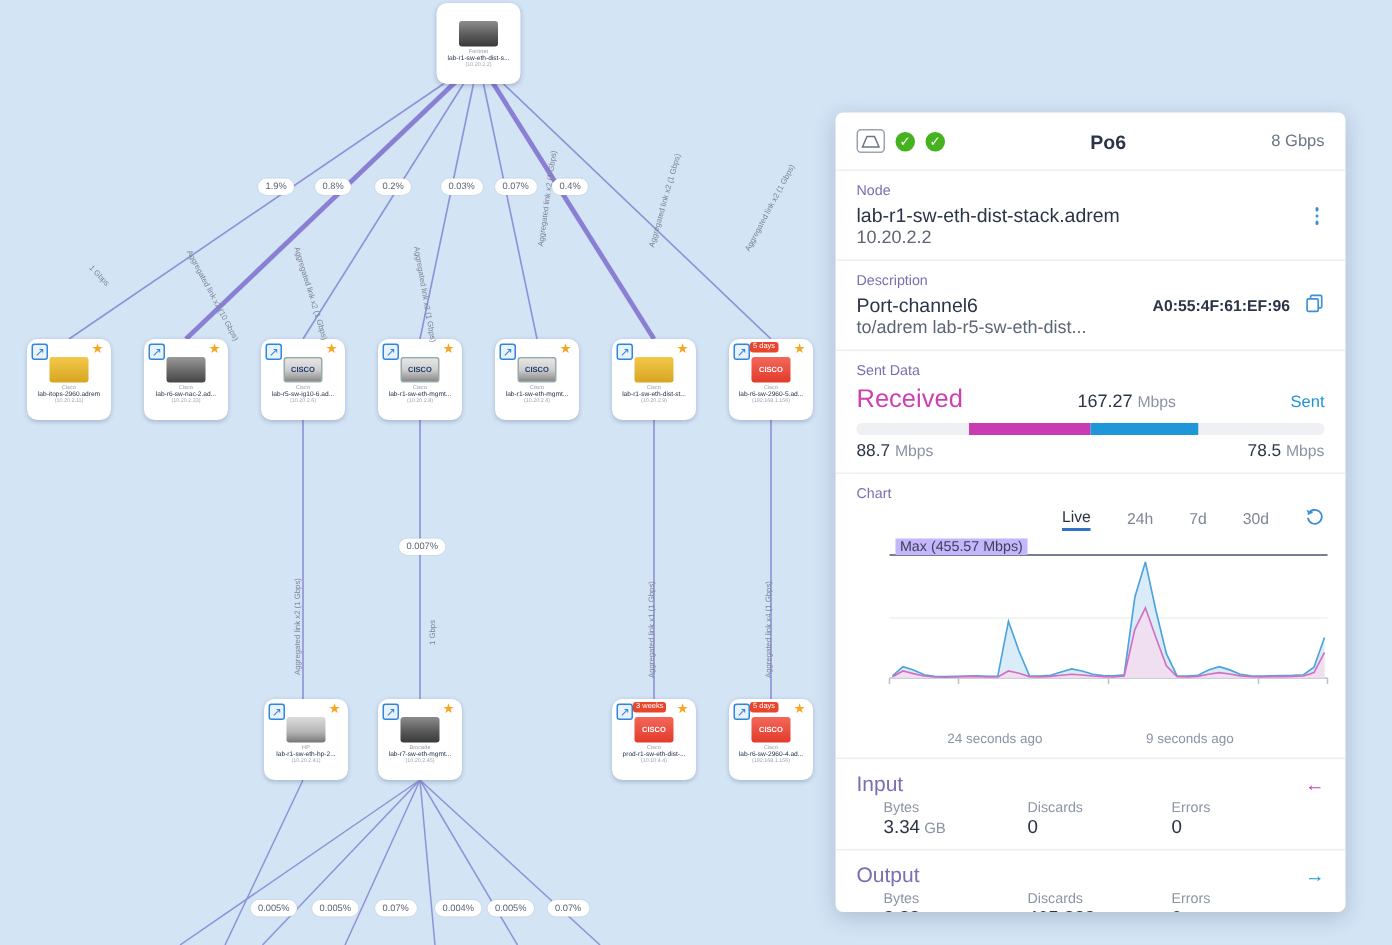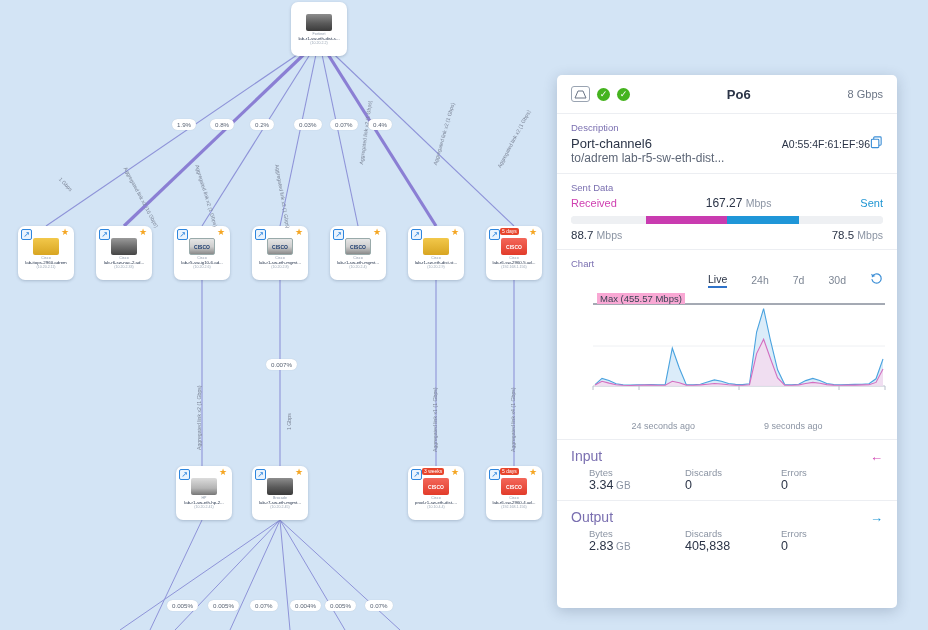--- a/index.html
+++ b/index.html
@@ -113,43 +113,43 @@
 
   .node-row { display:flex; align-items:flex-start; }
   .node-row .txt { flex:1; }
   .kebab { color:#3d8fd6; font-size:13px; letter-spacing:0; line-height:11px;
            padding:0 4px; cursor:pointer; }
   .kebab i { display:block; width:2.5px; height:2.5px; border-radius:50%;
              background:#3d8fd6; margin:2px 0; }
 
   .desc-row { display:flex; align-items:flex-start; }
   .desc-row .dtxt { flex:1; }
-  .mac { font-size:10.5px; color:#2b3447; padding-top:2px;}
+  .mac { font-size:10.5px; color:#2b3447; margin-right:10px; padding-top:2px;font-weight:bold;}
   .copy-ico { color:#3d8fd6; font-size:13px; }
 
   .live-head { display:flex; justify-content:space-between; align-items:baseline; margin-bottom:6px; }
-  .recv { color:#cf3fb0; font-size:11px; }
+  .recv { color:#cf3fb0; font-size:17px; }
   .sent { color:#2196d3; font-size:11px; }
   .mid  { font-size:12px; color:#2b3447; }
   .mid small { color:#8b94a3; font-size:10.5px; }
   .bar { height:8px; border-radius:4px; background:#eef0f3; display:flex; overflow:hidden; margin-bottom:5px; }
   .bar .bl { background:#eef0f3; }
   .bar .bpink { background:#c93bb0; }
   .bar .bblue { background:#1f96d8; }
   .bar .br { background:#eef0f3; }
   .live-foot { display:flex; justify-content:space-between; font-size:11.5px; color:#2b3447; }
   .live-foot small { color:#8b94a3; font-size:10.5px; }
 
   .tabs { display:flex; justify-content:flex-end; align-items:center; gap:24px; margin:2px 0 6px 0; }
   .tab { font-size:10.5px; color:#7d8694; cursor:pointer; }
   .tab.active { color:#2b3447; border-bottom:2px solid #2f72c8; padding-bottom:1px; }
   .reset-ico { color:#3d8fd6; font-size:12px; }
 
   .chartbox { position:relative; height:108px; margin: 0 4px 0 18px; }
-  .maxlabel { position:absolute; left:8px; top:-1px; font-size:9.5px; color:#3a4354; background:#f9a8d4; padding:0 3px; z-index:2;}
+  .maxlabel { position:absolute; left:8px; top:-1px; font-size:9.5px; color:#3a4354; background:#c4b5fd; padding:0 3px; z-index:2;}
   .xaxis { display:flex; justify-content:space-around; font-size:9px; color:#8b94a3; margin-top:19px; padding: 0 26px;}
 
   .io-head { display:flex; justify-content:space-between; align-items:center; }
   .io-title { font-size:14px; color:#7a6fb0; }
   .arrow-in { color:#cf3fb0; font-size:13px; }
   .arrow-out { color:#2196d3; font-size:13px; }
   .io-grid { display:flex; padding-left:18px; margin-top:3px; }
   .io-cell { width:96px; }
   .io-k { font-size:9.5px; color:#8b94a3; }
   .io-v { font-size:12.5px; color:#2b3447; }
@@ -313,20 +313,34 @@
       <svg width="13" height="9" viewBox="0 0 13 9">
           <path d="M1 8 L4 1 H9 L12 8 Z" fill="none" stroke="#6b7585" stroke-width="1"></path>
         </svg>
     </span>
     <span class="chk">✓</span>
     <span class="chk">✓</span>
     <span class="p-title">Po6</span>
     <span class="p-speed">8 Gbps</span>
   </div>
 
+  <div class="sec">
+    <div class="lbl">Node</div>
+    <div class="node-row">
+      <div class="txt">
+        <div class="val-big">lab-r1-sw-eth-dist-stack.adrem</div>
+        <div class="val-sub">10.20.2.2</div>
+      </div>
+      <div class="kebab">
+          <i></i>
+          <i></i>
+          <i></i>
+        </div>
+    </div>
+  </div>
 
   <div class="sec">
     <div class="lbl">Description</div>
     <div class="desc-row">
       <div class="dtxt">
         <div class="val-big">Port-channel6</div>
         <div class="val-sub">to/adrem lab-r5-sw-eth-dist...</div>
       </div>
       <div class="mac">A0:55:4F:61:EF:96</div>
       <div class="copy-ico">

